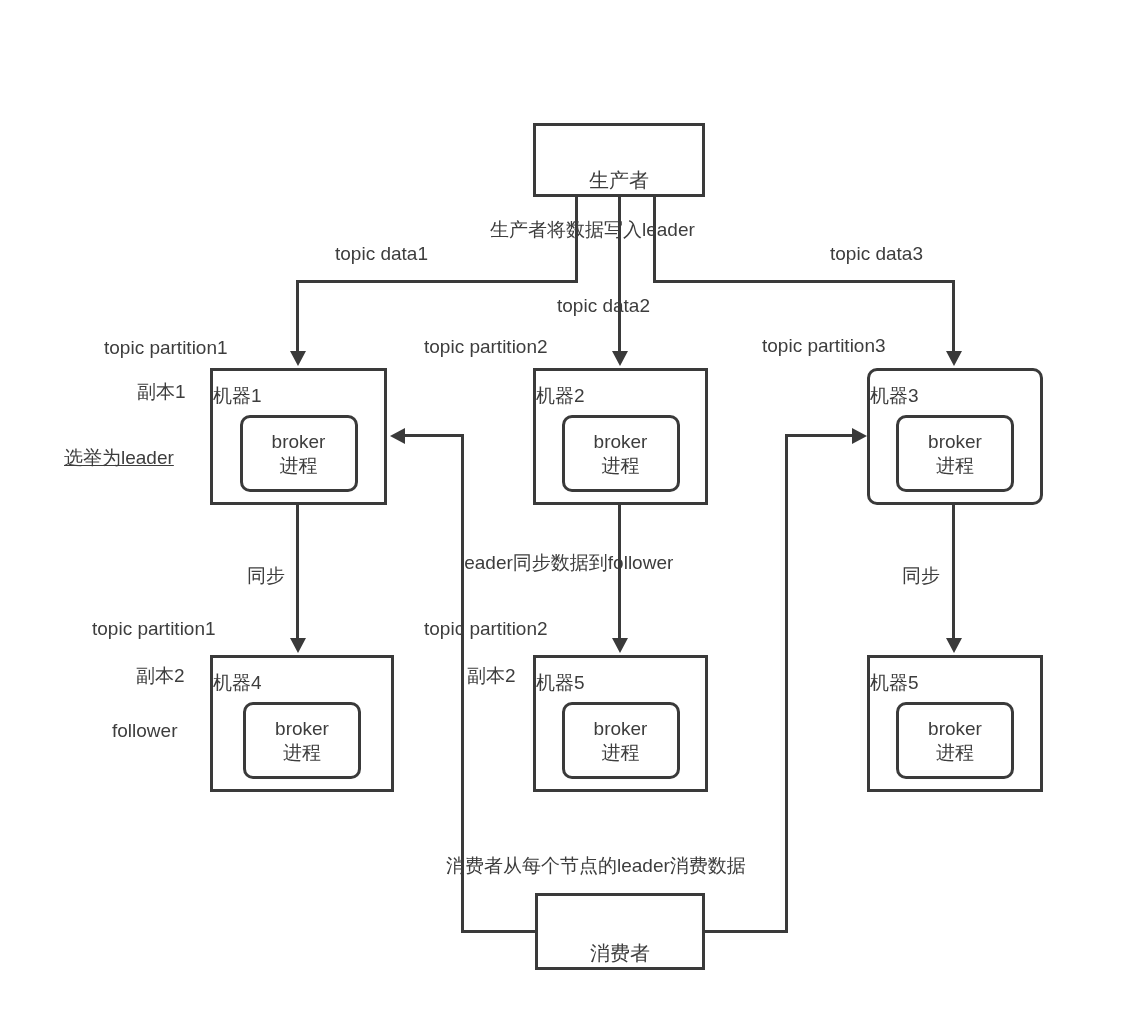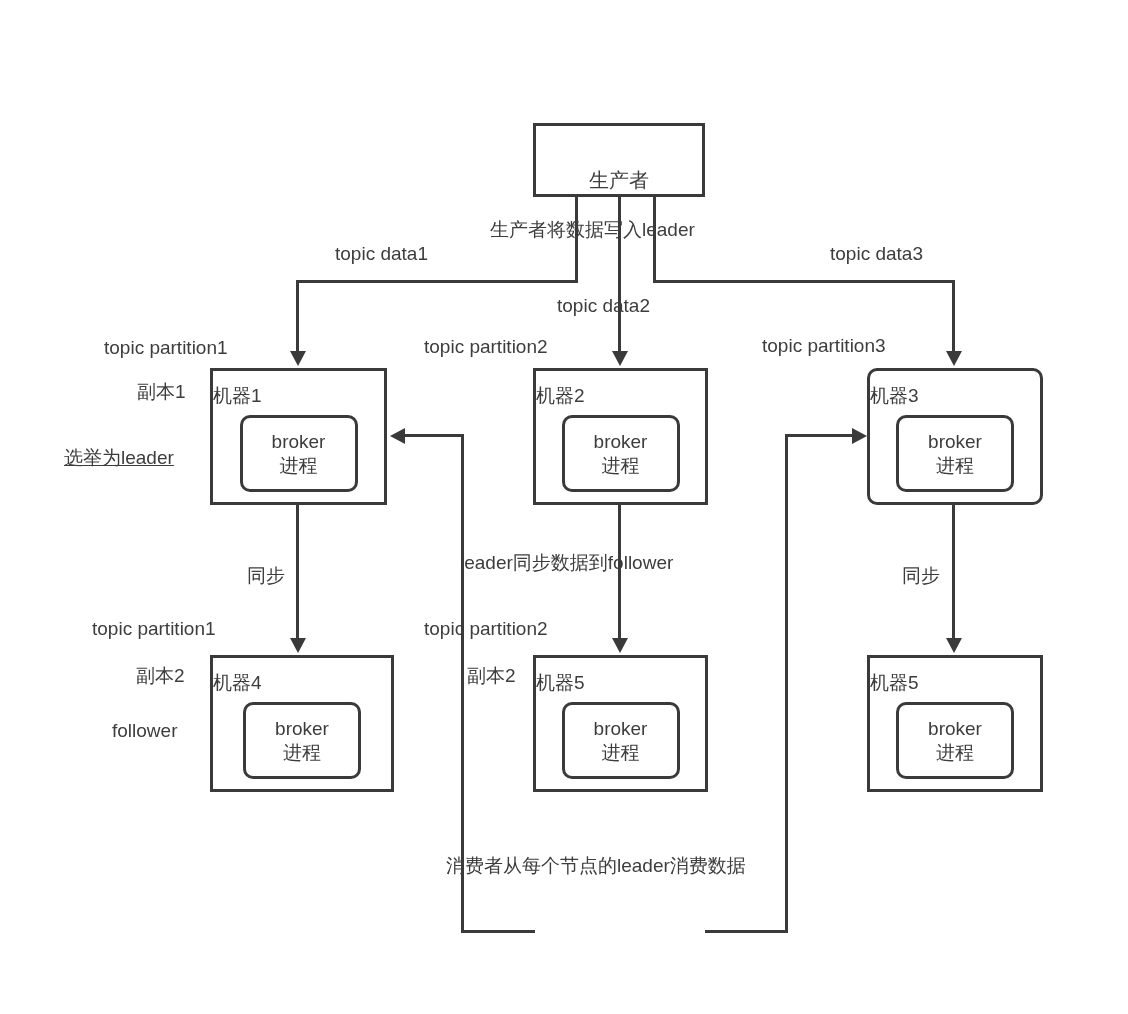--- a/index.html
+++ b/index.html
@@ -156,20 +156,23 @@
   </div>
 
   <div class="machine" style="left:867px;top:655px;width:176px;">
     <div class="machine-title">机器5</div>
     <div class="broker">
       <div>broker</div>
       <div>进程</div>
     </div>
   </div>
 
+  <div class="box flexcenter" style="left:535px;top:893px;width:170px;height:77px;">
+    <span>消费者</span>
+  </div>
 
   <div class="lbl" style="left:490px;top:217px;">生产者将数据写入leader</div>
   <div class="lbl" style="left:335px;top:243px;">topic data1</div>
   <div class="lbl" style="left:557px;top:295px;">topic data2</div>
   <div class="lbl" style="left:830px;top:243px;">topic data3</div>
 
   <div class="lbl" style="left:104px;top:337px;">topic partition1</div>
   <div class="lbl" style="left:424px;top:336px;">topic partition2</div>
   <div class="lbl" style="left:762px;top:335px;">topic partition3</div>
 

